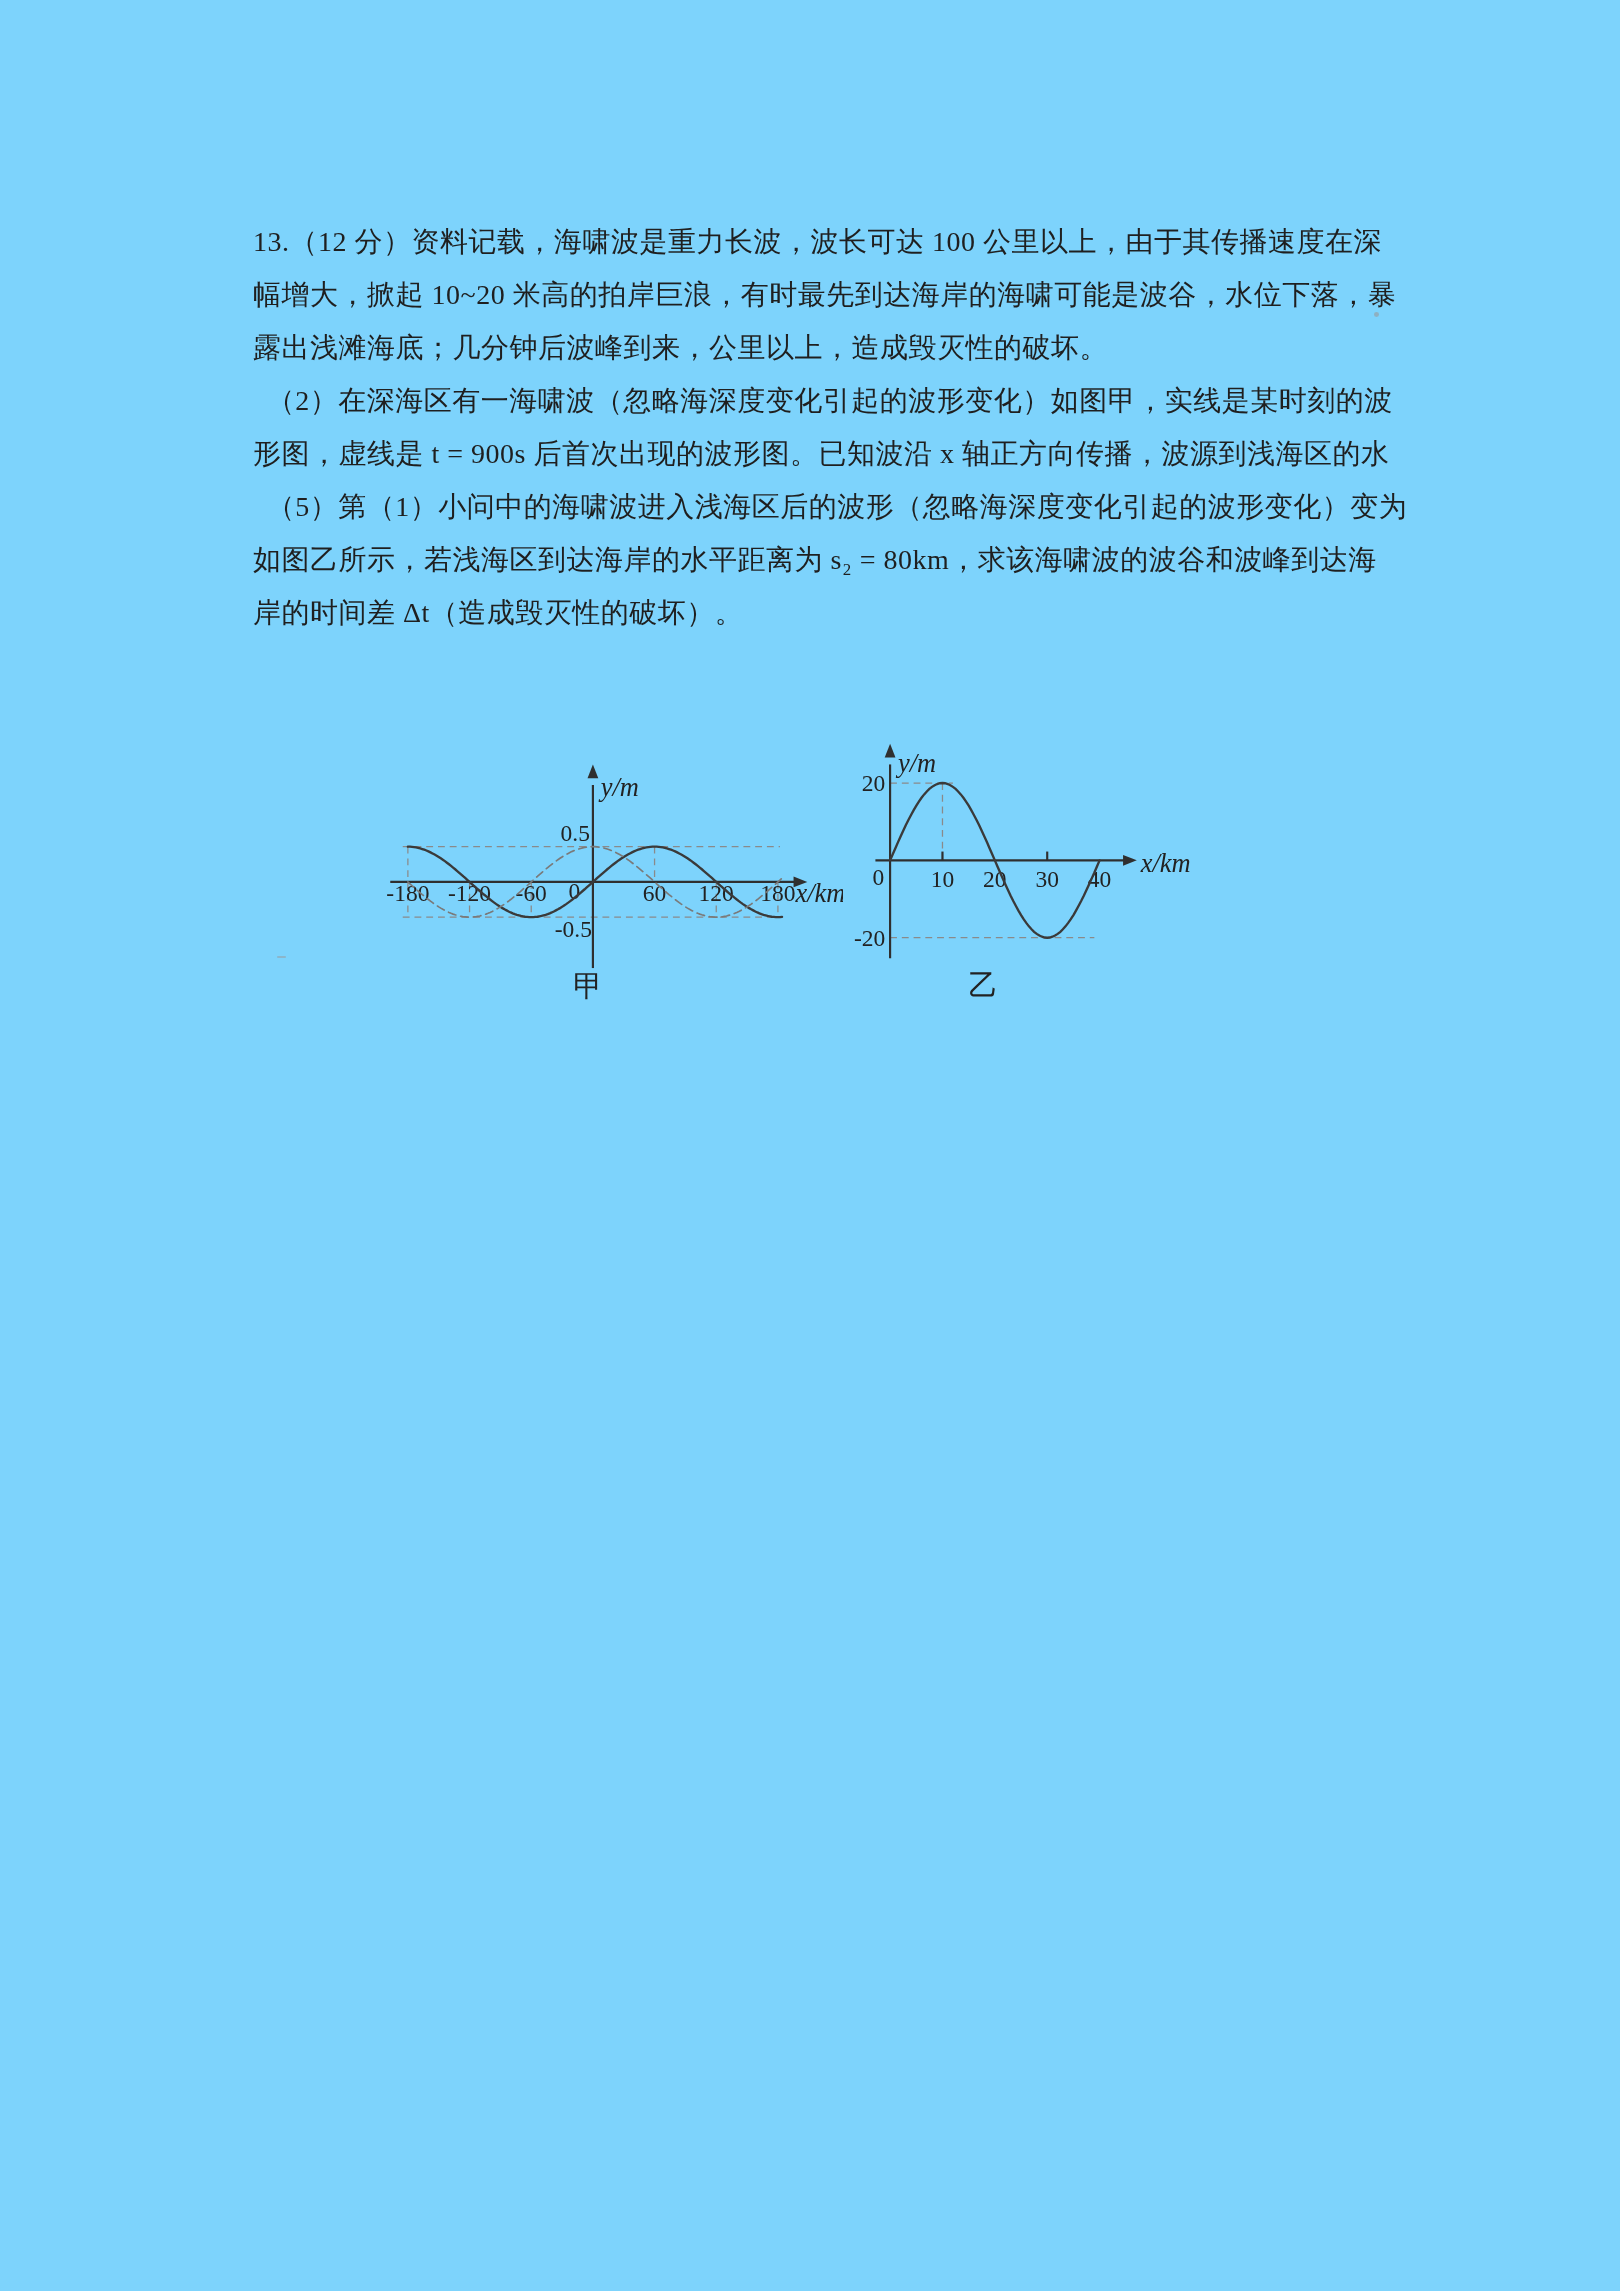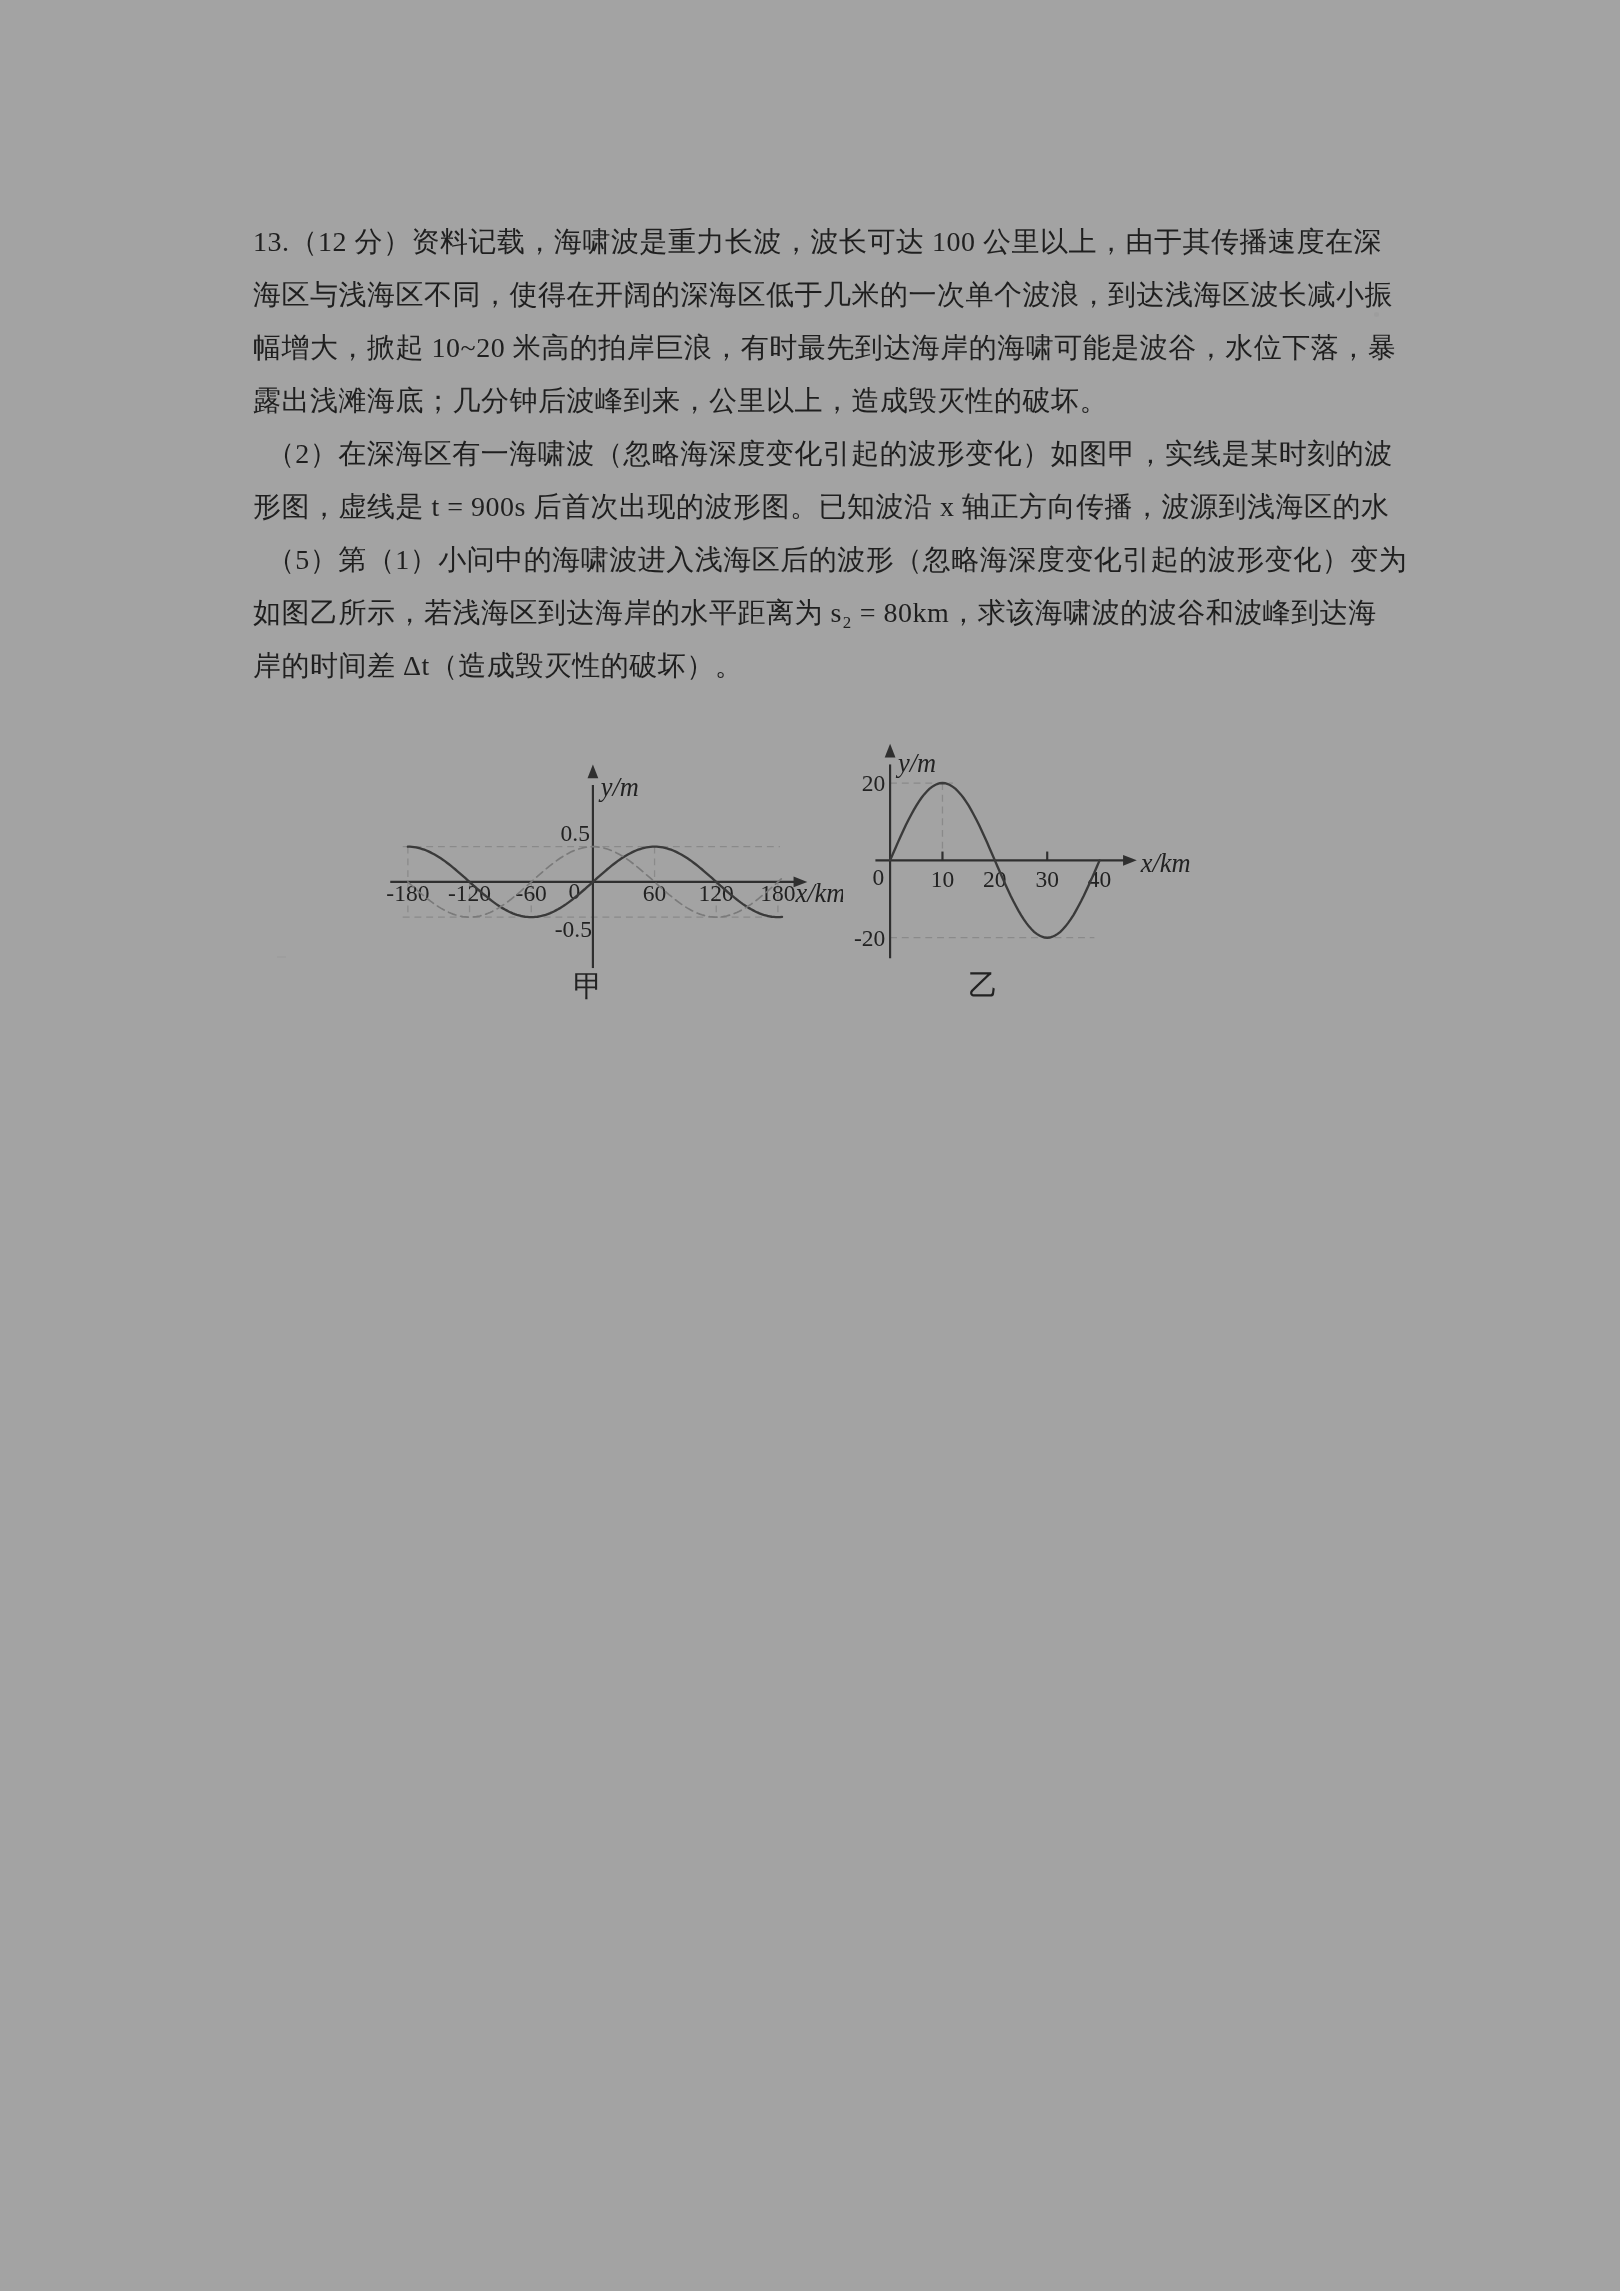--- a/index.html
+++ b/index.html
@@ -1,19 +1,19 @@
 <!DOCTYPE html>
 <html><head>
 <meta charset="utf-8">
 <style>
   html,body{margin:0;padding:0;background:#e8e8e8;}
   .page{
     position:relative;
     width:1620px;height:2292px;
-    background:#a3a3a3;
+    background:#7dd3fc;
     margin:0 auto;
     font-family:"Liberation Serif","DejaVu Serif",serif;
     color:#1f1f1f;
     overflow:hidden;
   }
   .text-block{
     position:absolute;
     left:253px;top:215px;
     width:1137px;
   }
@@ -37,21 +37,20 @@
   .speck{position:absolute;background:#9a9a9a;border-radius:50%;}
   .speck.dash{border-radius:1px;}
 </style>
 </head>
 <body>
 
 <div class="page">
 
   <div class="text-block">
     <div class="tline">13.（12 分）资料记载，海啸波是重力长波，波长可达 100 公里以上，由于其传播速度在深</div>
-    <div class="tline">海区与浅海区不同，使得在开阔的深海区低于几米的一次单个波浪，到达浅海区波长减小振</div>
     <div class="tline">幅增大，掀起 10~20 米高的拍岸巨浪，有时最先到达海岸的海啸可能是波谷，水位下落，暴</div>
     <div class="tline">露出浅滩海底；几分钟后波峰到来，公里以上，造成毁灭性的破坏。</div>
     <div class="tline q-indent">（2）在深海区有一海啸波（忽略海深度变化引起的波形变化）如图甲，实线是某时刻的波</div>
     <div class="tline">形图，虚线是 t = 900s 后首次出现的波形图。已知波沿 x 轴正方向传播，波源到浅海区的水</div>
     <div class="tline q-indent">（5）第（1）小问中的海啸波进入浅海区后的波形（忽略海深度变化引起的波形变化）变为</div>
     <div class="tline">如图乙所示，若浅海区到达海岸的水平距离为 s₂ = 80km，求该海啸波的波谷和波峰到达海</div>
     <div class="tline">岸的时间差 Δt（造成毁灭性的破坏）。</div>
   </div>
 
   <svg class="fig" id="fig-jia" viewBox="388 753 472 285" style="left:380px;top:738px;width:463px;height:279px">

